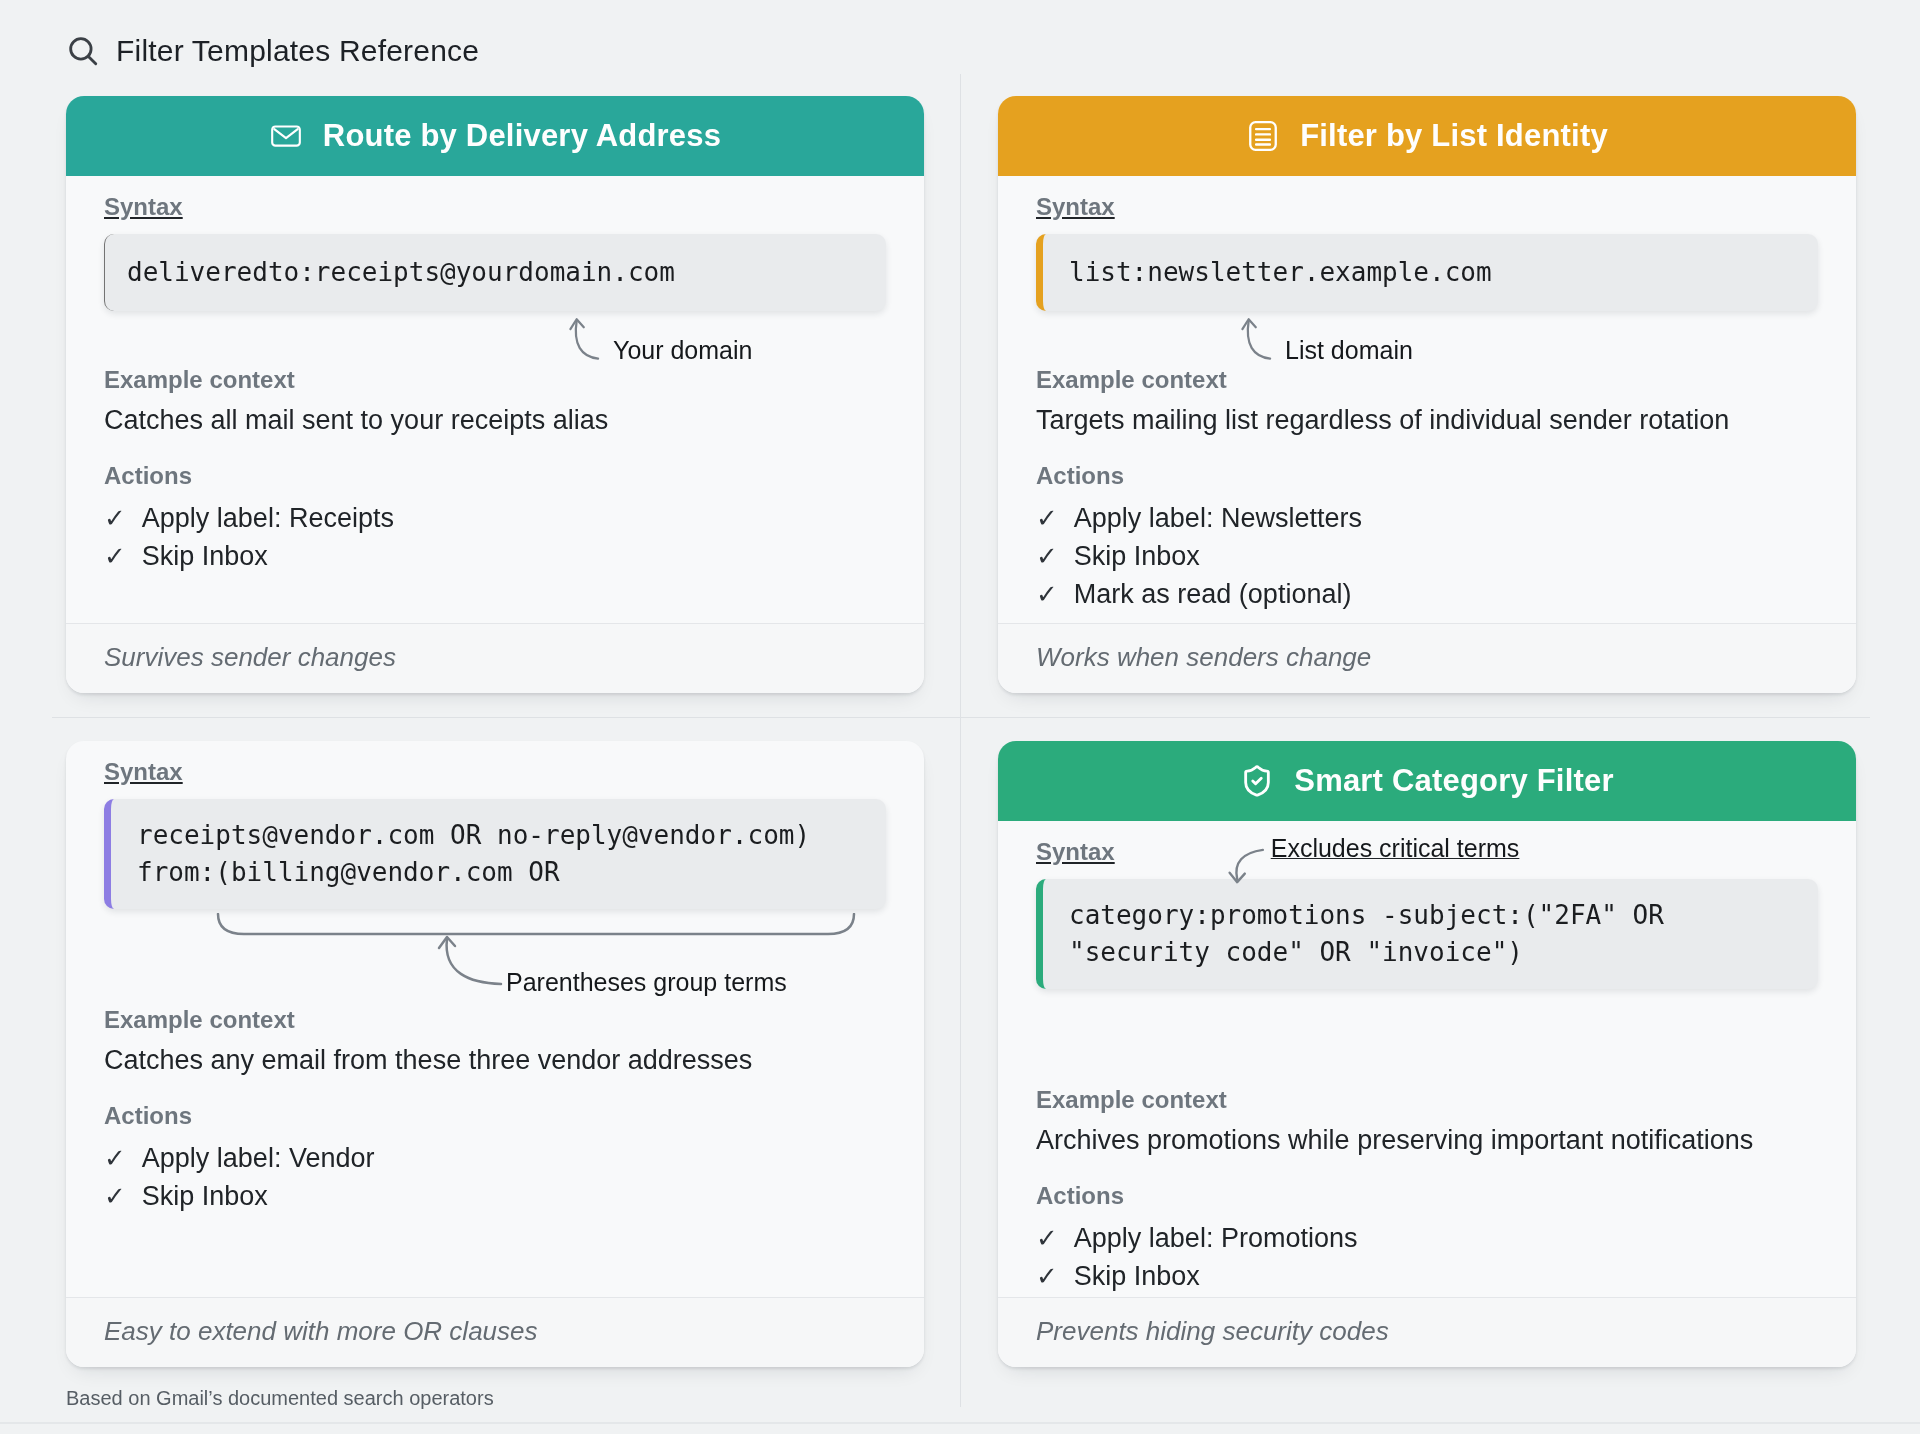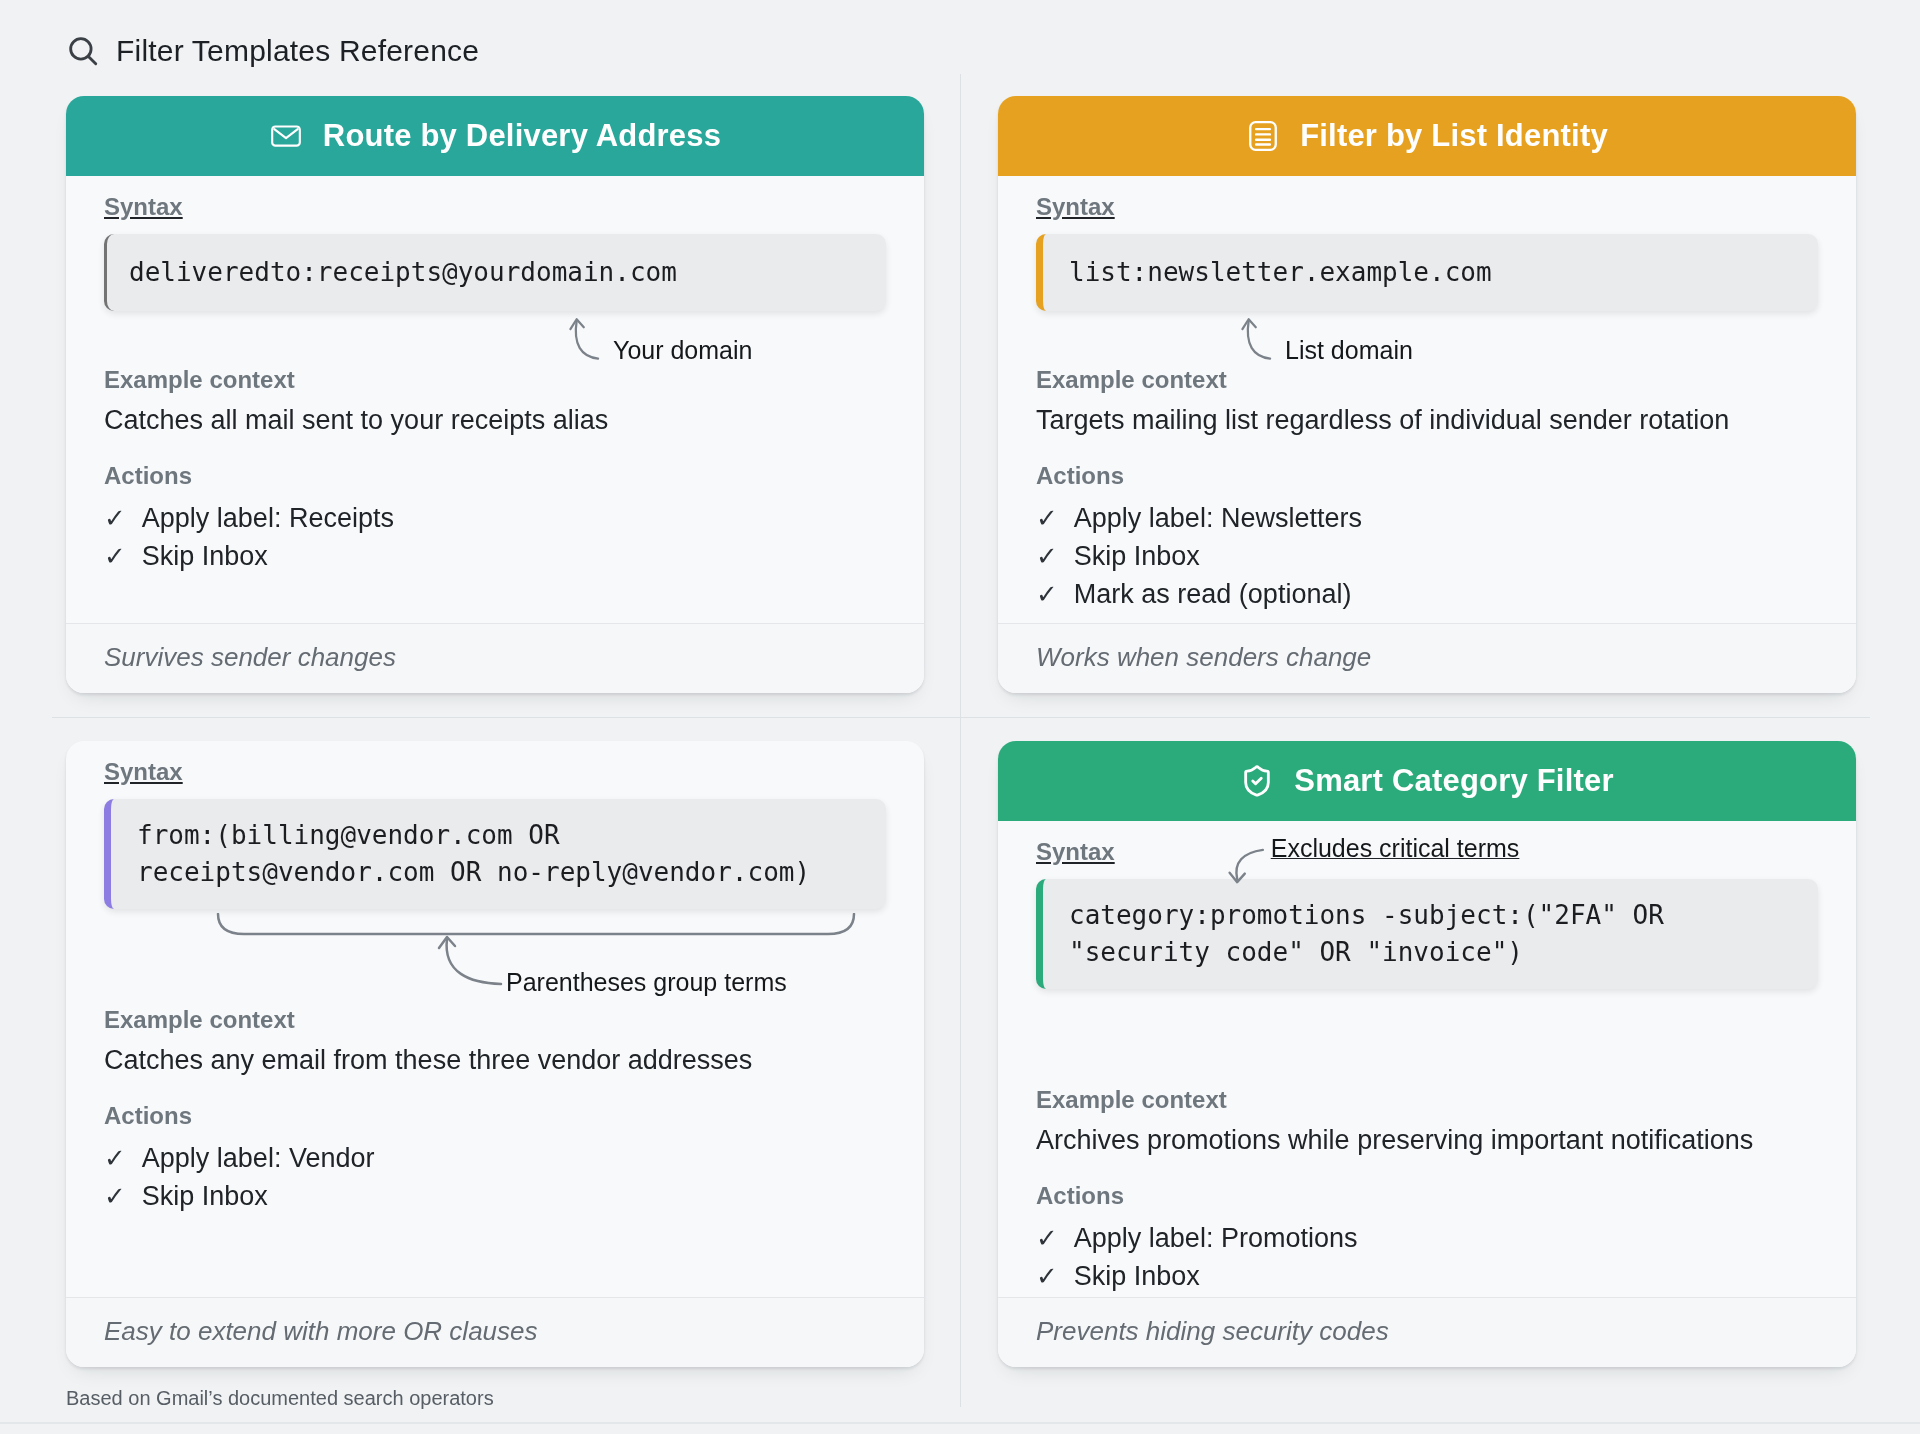--- a/index.html
+++ b/index.html
@@ -58,21 +58,21 @@
     border-radius:10px;
     padding:20px 26px 20px 26px;
     font-family:"DejaVu Sans Mono", monospace;
     font-size:26px;
     line-height:37px;
     color:#1B1D20;
     white-space:pre;
     box-shadow: 0 3px 6px rgba(25,35,45,.10);
   }
   .row2 .code { padding:18px 26px; }
-  .b-teal   { border-left:3px solid #737373;padding-left:22px; }
+  .b-teal   { border-left:1px solid #737373;padding-left:22px; }
   .b-orange { border-left:7px solid #E5A11F; }
   .b-purple { border-left:7px solid #8D7DE3; }
   .b-green  { border-left:7px solid #2BAB7C; }
 
   .anno-text { font-size:25px; color:#15181B; line-height:30px; white-space:nowrap; }
   .arrow { stroke:#7B828A; stroke-width:2.5; fill:none; stroke-linecap:round; stroke-linejoin:round; }
 
   .anno-row { display:flex; align-items:flex-end; gap:8px; height:54px; }
   .anno-row svg { align-self:flex-start; margin-top:2px; width:46px; height:50px; }
   .ml-c1 { margin-left:455px; }
@@ -200,21 +200,21 @@
         </ul>
       </div>
       <footer class="card-footer">Works when senders change</footer>
     </article>
 
     <article class="card row2">
       <div class="card-body">
         <div class="syntax-row">
             <span class="sec-label">Syntax</span>
           </div>
-        <div class="code b-purple"><div>from:(billing@vendor.com OR</div><div>receipts@vendor.com OR no-reply@vendor.com)</div></div>
+        <div class="code b-purple"><div>receipts@vendor.com OR no-reply@vendor.com)</div><div>from:(billing@vendor.com OR</div></div>
         <div class="anno-brace">
           <svg class="brace arrow" viewBox="0 0 640 24" preserveAspectRatio="none">
               <path d="M2,1 C2,15 12,21 28,21 L612,21 C628,21 638,15 638,1"></path>
             </svg>
           <svg class="arr arrow" viewBox="0 0 90 58">
               <path d="M86,55 C55,54 28,44 32,10"></path>
               <path d="M24,19 L32,8 L40,17"></path>
             </svg>
           <span class="anno-text">Parentheses group terms</span>
         </div>

